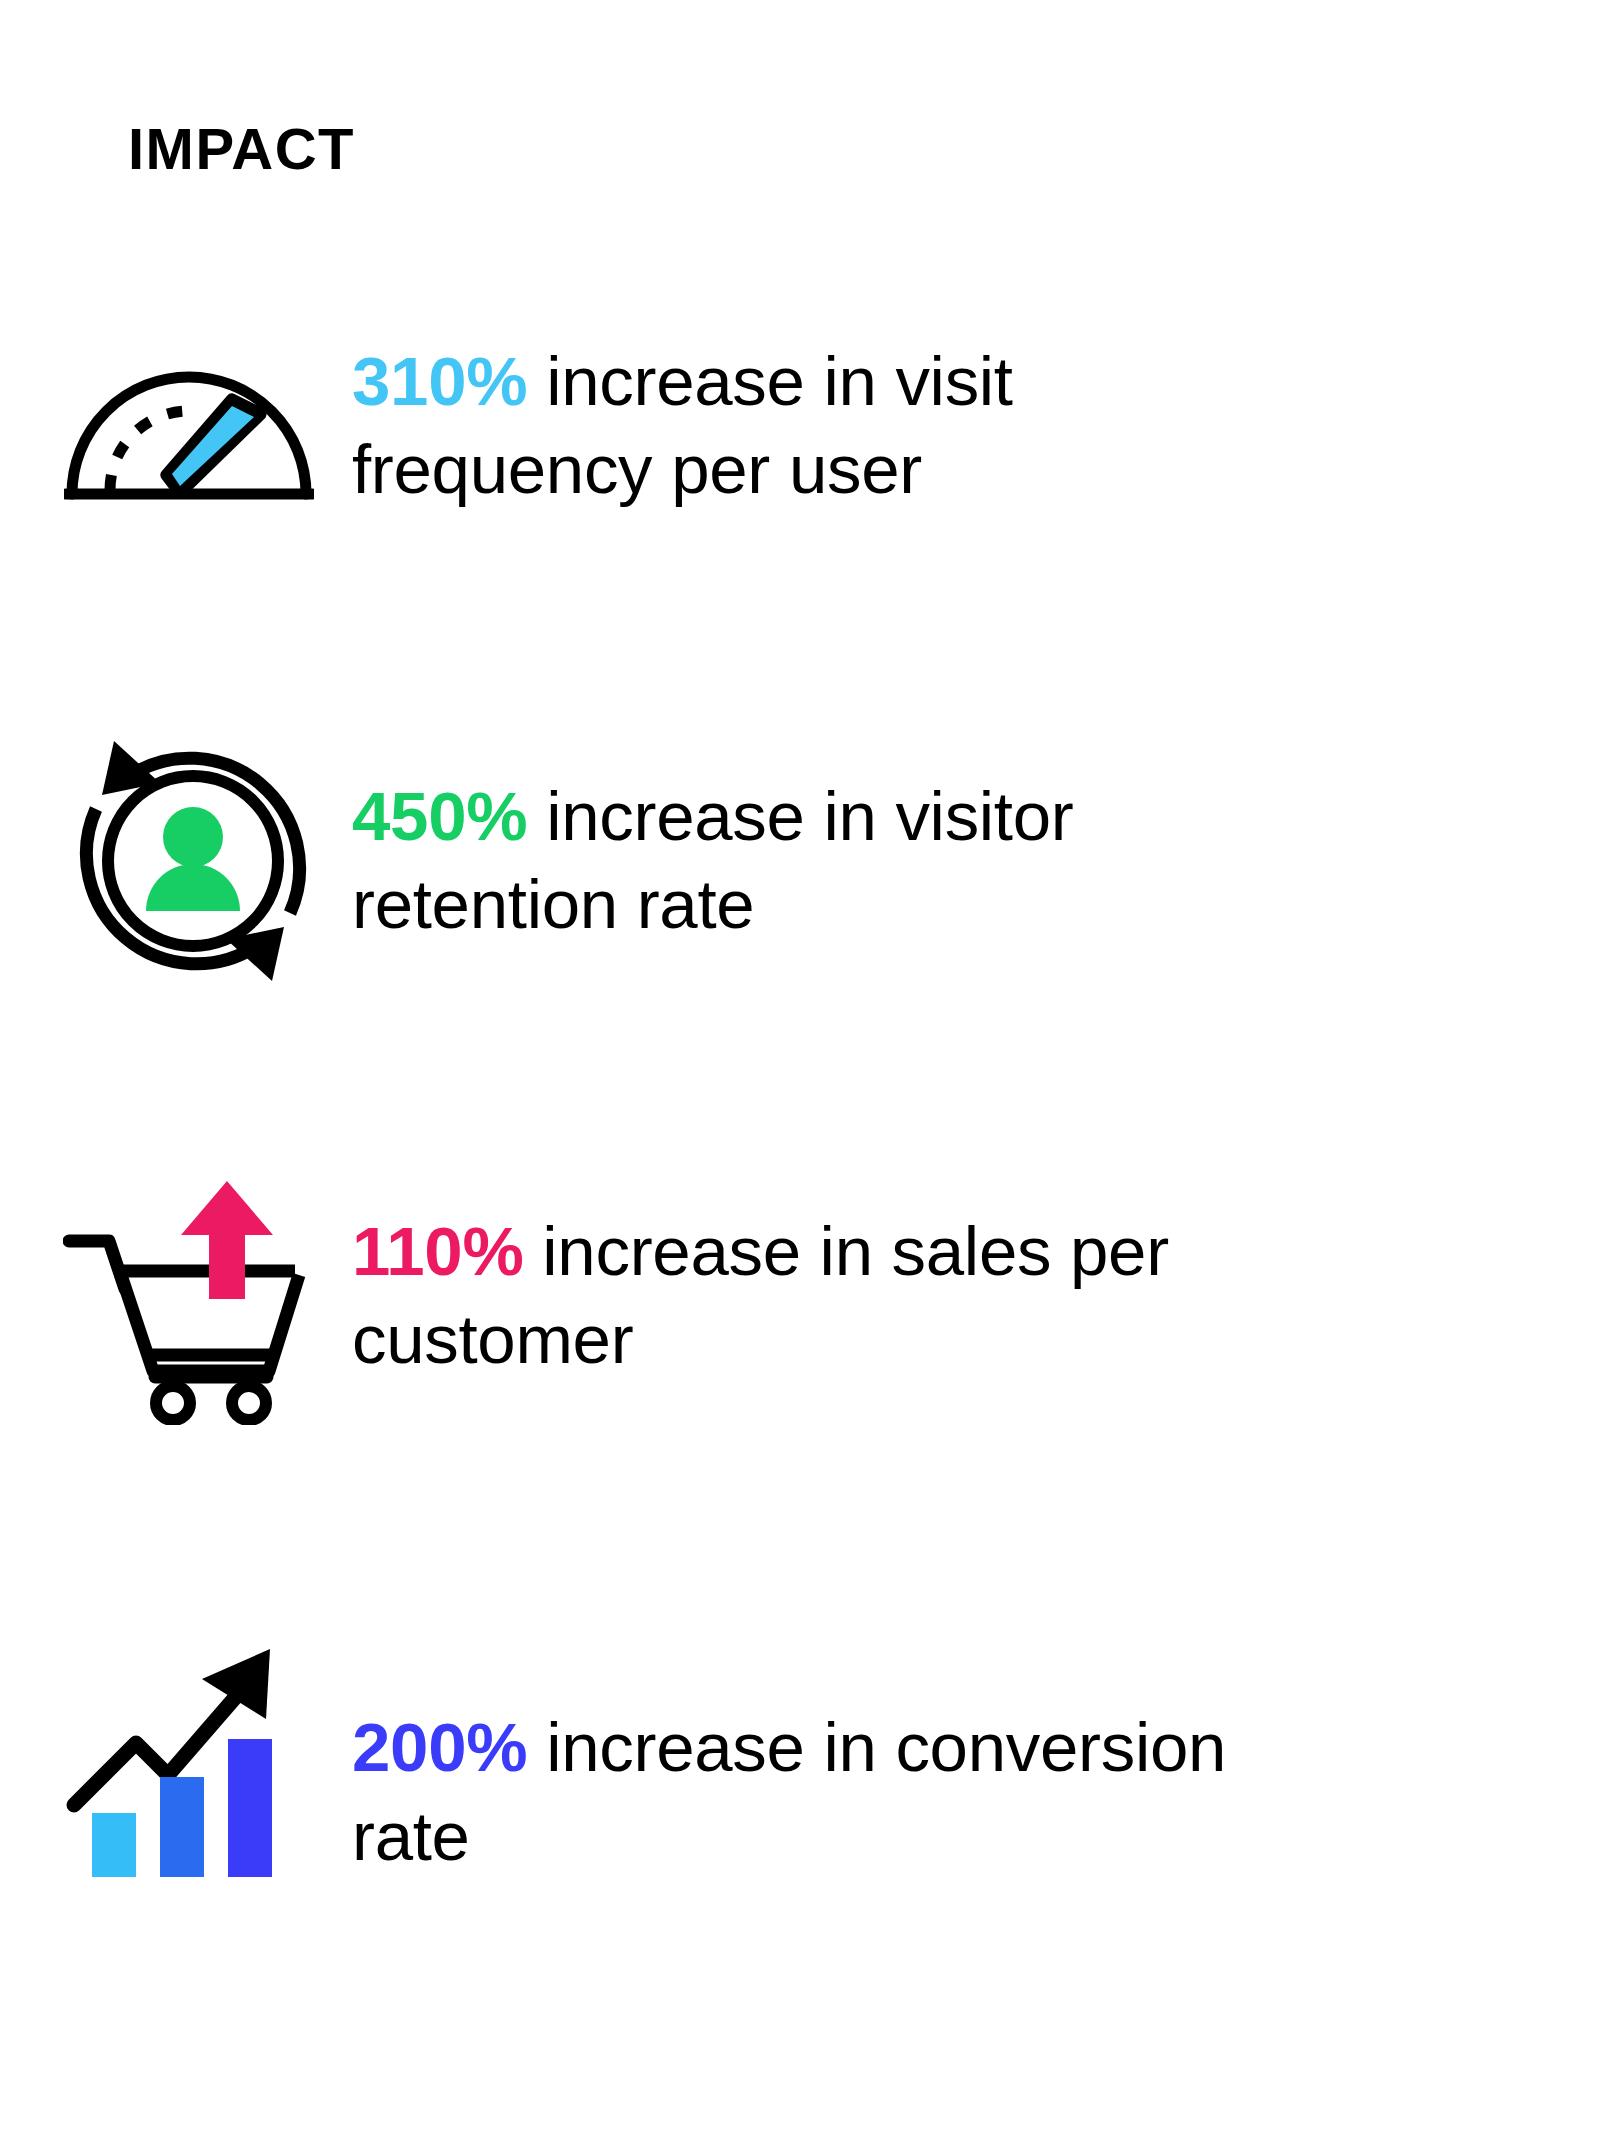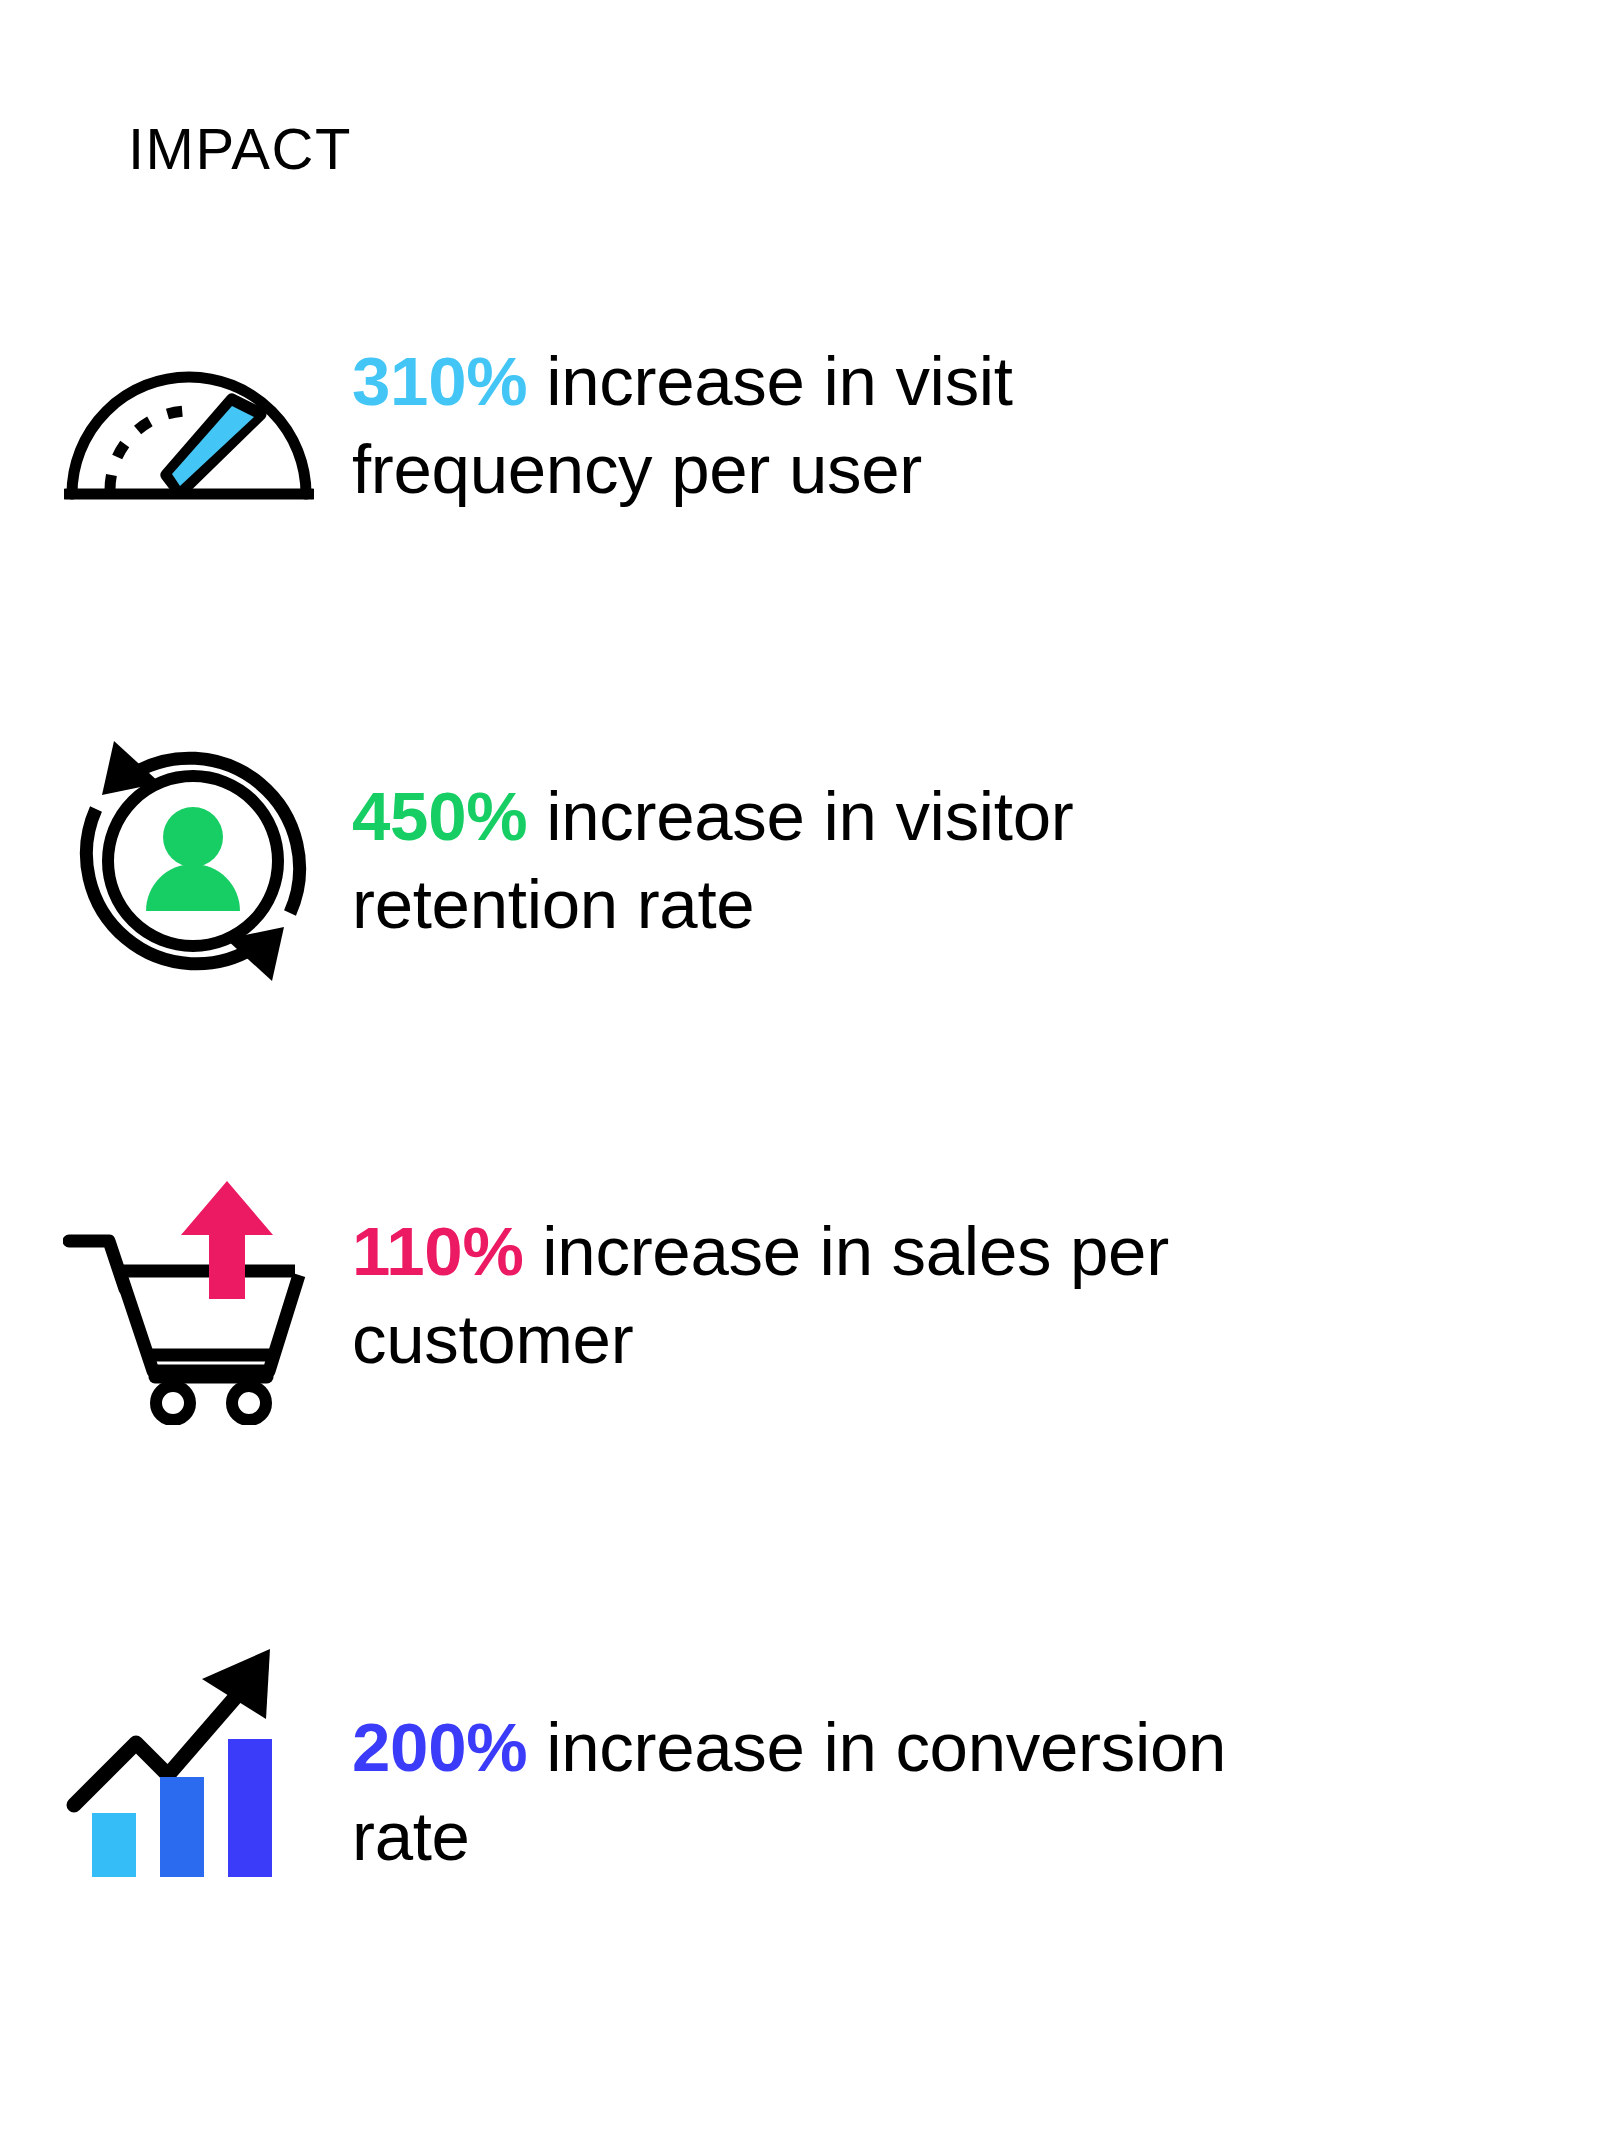--- a/index.html
+++ b/index.html
@@ -25,21 +25,21 @@
     border-radius: 46px;
     box-sizing: border-box;
     overflow: hidden;
   }
 
   .page-title {
     position: absolute;
     left: 118px;
     top: 112px;
     font-size: 58px;
-    font-weight: normal;
+    font-weight: bold;
     letter-spacing: 1.5px;
     color: #000000;
     line-height: 1;
     white-space: nowrap;
   }
 
   .stats-list {
     position: absolute;
     left: 12px;
     top: 300px;

